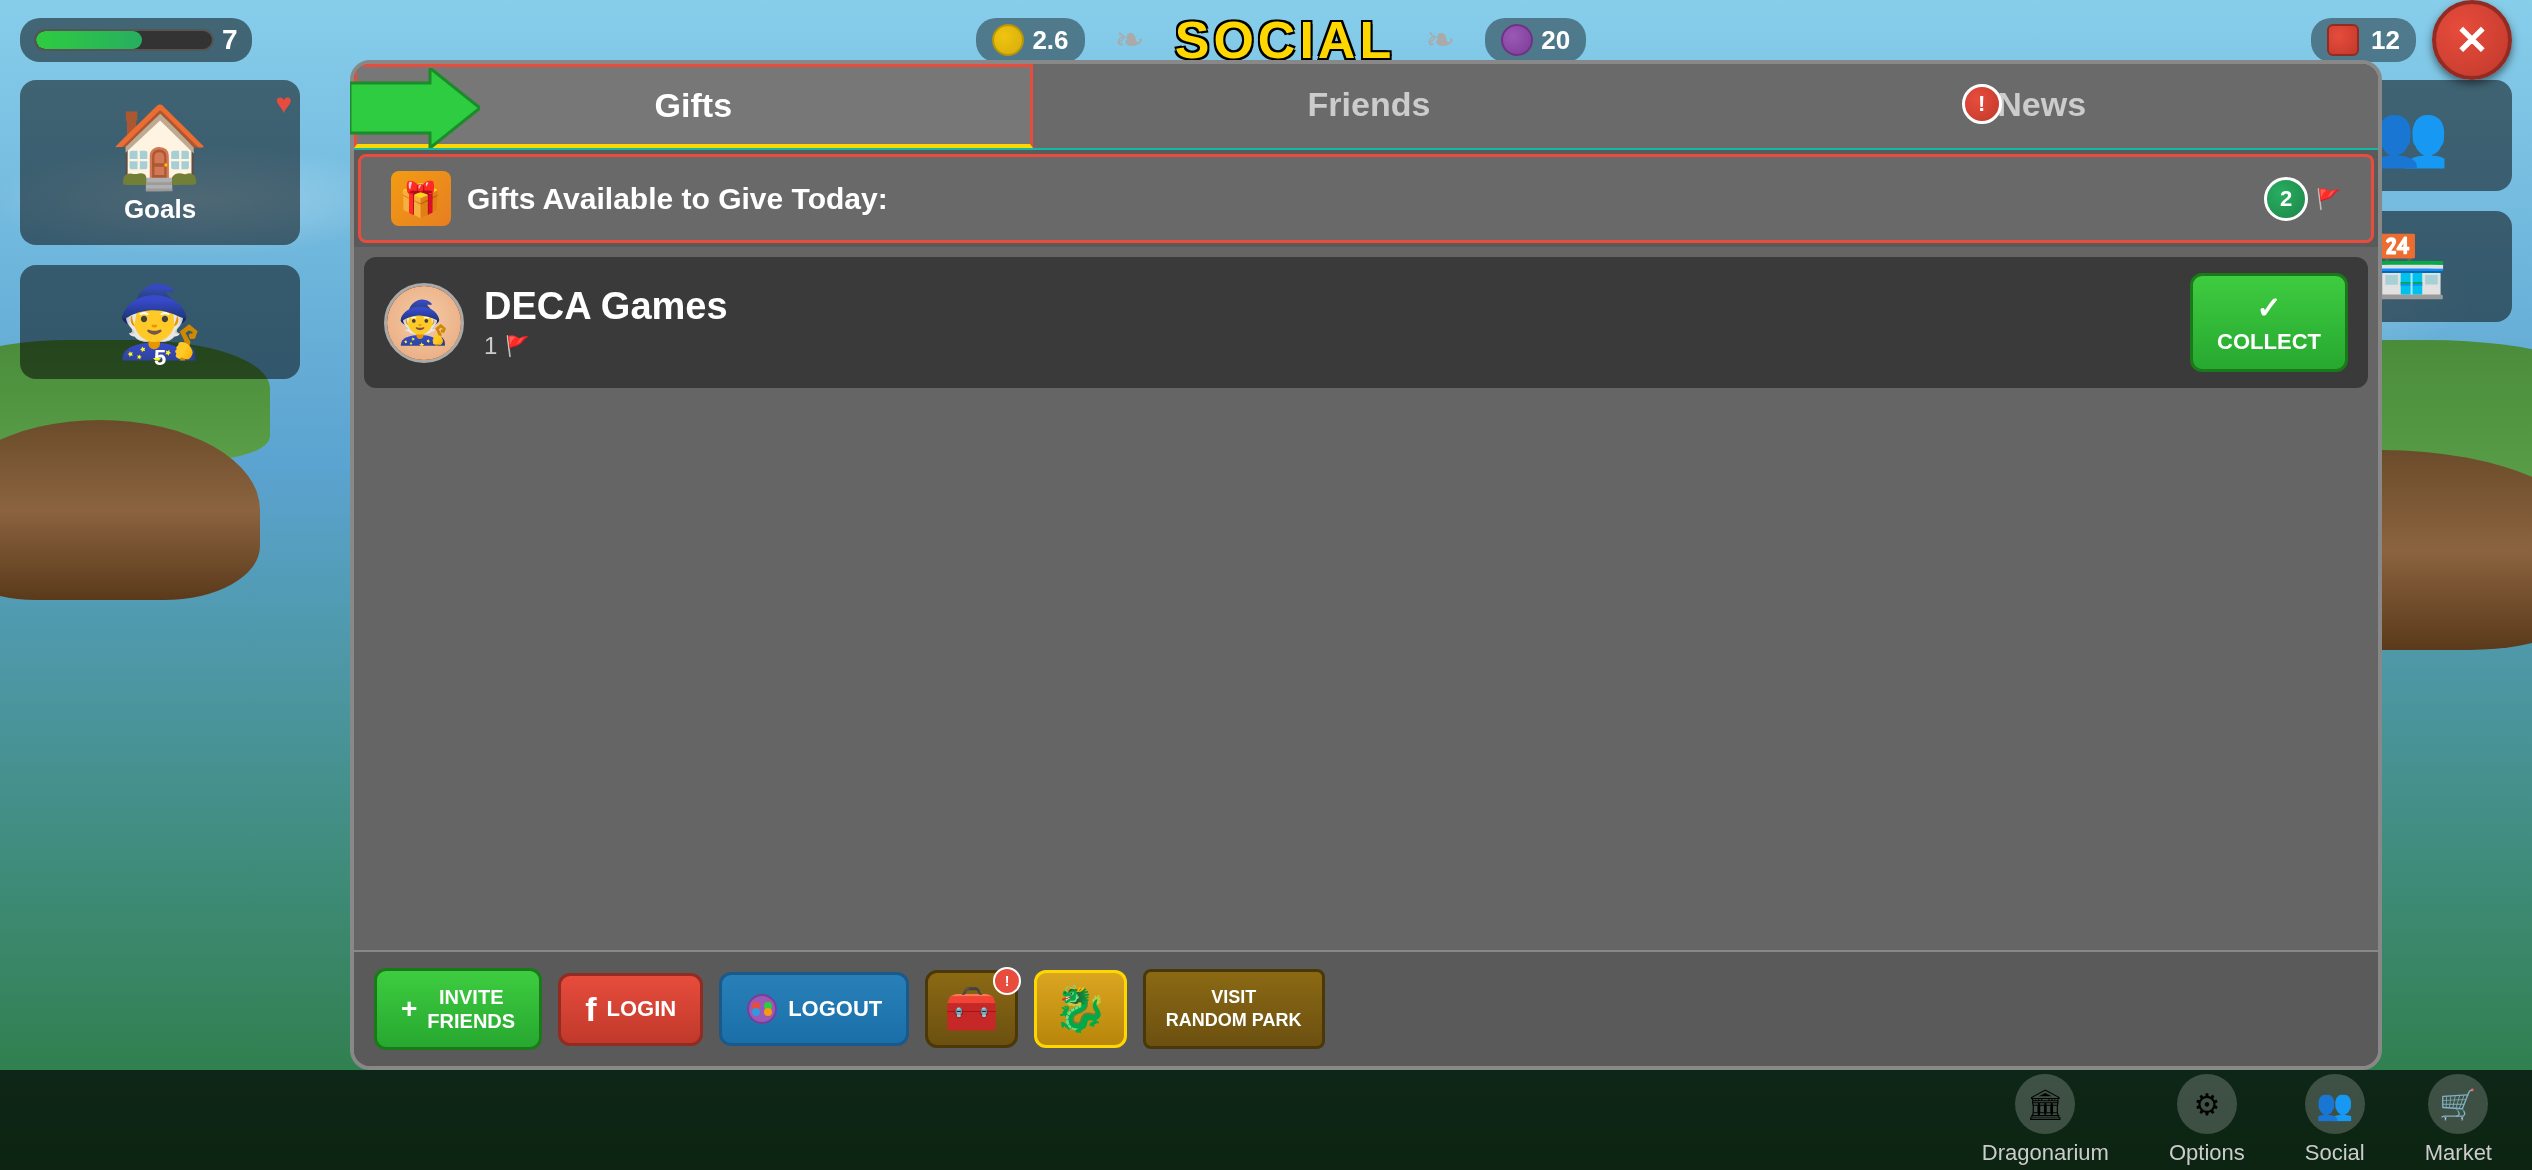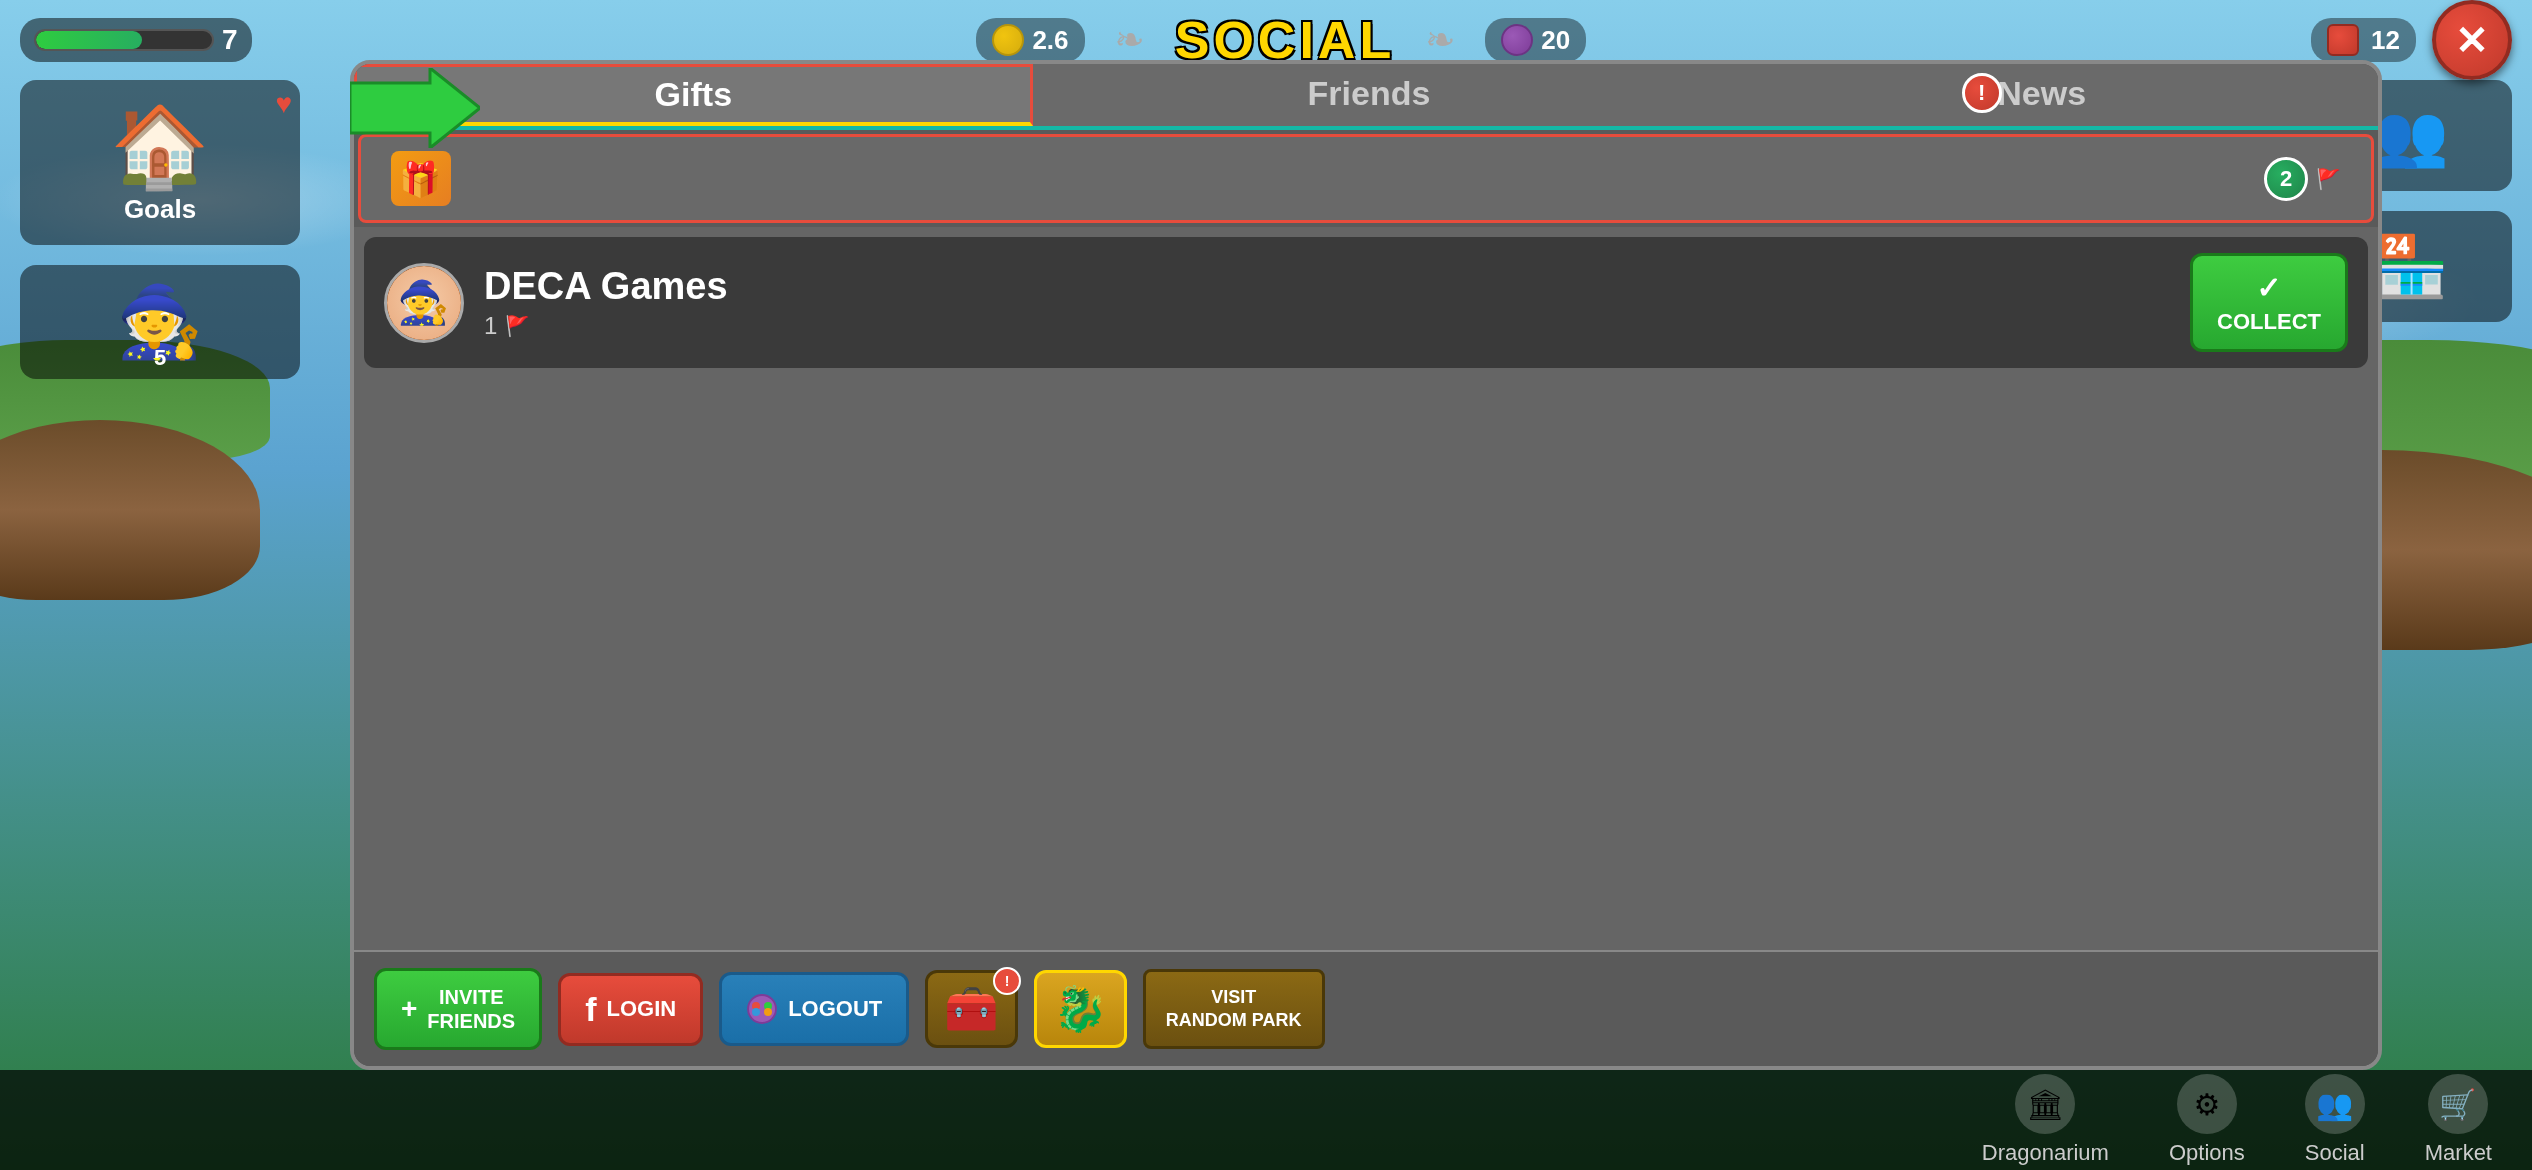--- a/index.html
+++ b/index.html
@@ -223,23 +223,23 @@
       display: flex;
       flex-direction: column;
       overflow: hidden;
     }
 
     
     .tab-bar {
       display: flex;
       align-items: stretch;
       background: #6a6a6a;
-      border-bottom: 4px solid #14b8a6;
+      border-bottom: 2px solid #14b8a6;
       position: relative;
-      height: 66px;
+      height: 86px;
     }
 
     .tab {
       flex: 1;
       display: flex;
       align-items: center;
       justify-content: center;
       font-size: 34px;
       font-weight: bold;
       color: #ccc;
@@ -758,20 +758,21 @@
 
     <div class="tab" style="position: relative;">
       <div style="position: absolute; left: 50%; top: 50%; transform: translate(-80px, -50%); width: 40px; height: 40px; background: radial-gradient(circle at 35% 35%, #e74c3c, #c0392b); border-radius: 50%; border: 3px solid #fff; display: flex; align-items: center; justify-content: center; color: white; font-size: 22px; font-weight: bold; z-index: 5;">!</div>
       <span>News</span>
     </div>
   </div>
 
   <div class="gifts-header">
     <div class="gifts-header-left">
       <div class="gift-icon-box">🎁</div>
+      <span class="gifts-header-text">Gifts Available to Give Today:</span>
     </div>
     <div class="gifts-header-right">
       <div class="badge-circle">2</div>
       <span class="flag-red">🚩</span>
     </div>
   </div>
 
   <div class="modal-content">
 
     <div class="gift-item">

